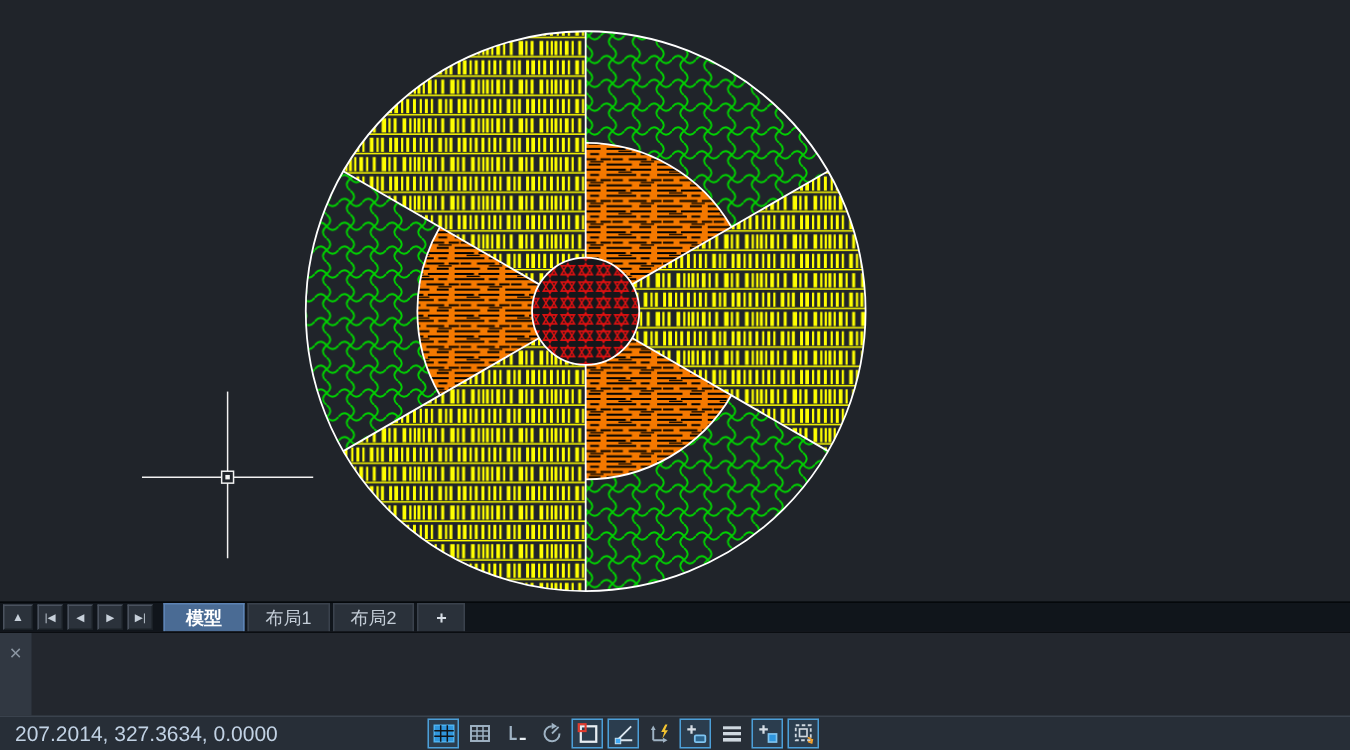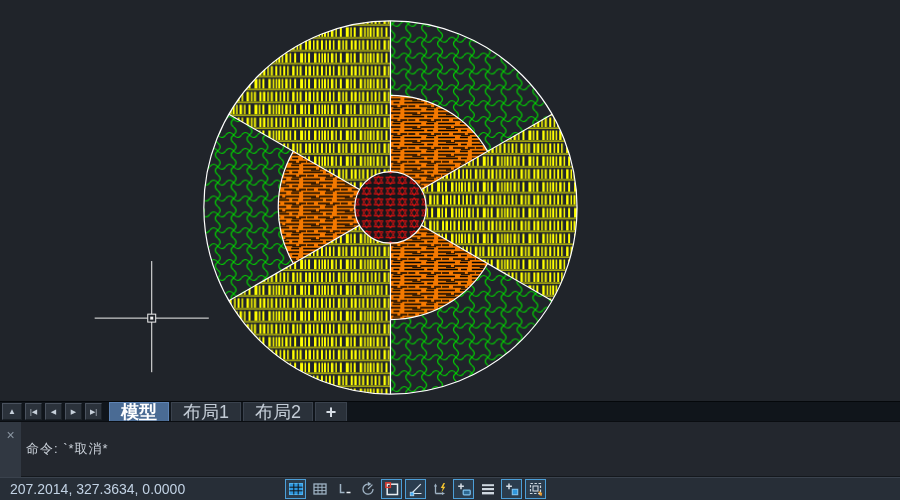--- a/index.html
+++ b/index.html
@@ -11,21 +11,21 @@
   
   .tabbar{height:19px;background:#10151b;display:flex;align-items:stretch;
           border-top:1px solid #05080b;flex:0 0 auto;}
   .navbtn{width:15px;margin:1px 1px 1px 2px;background:#2b323b;border:1px solid #4a525e;
           border-bottom-color:#1a2026;border-right-color:#1a2026;color:#c7d0da;
           font-size:7px;display:flex;align-items:center;justify-content:center;cursor:pointer;}
   .navbtn.first{width:18px;font-size:8px;}
   .tabs{display:flex;margin-left:6px;}
   .tab{min-width:30px;padding:0 11px;display:flex;align-items:center;justify-content:center;
        background:#2a313a;border:1px solid #3a424d;border-bottom:none;color:#c3ccd6;
-       font-size:18px;margin-right:2px;cursor:pointer;white-space:nowrap;}
+       font-size:12px;margin-right:2px;cursor:pointer;white-space:nowrap;}
   .tab.active{background:#4a6b94;border-color:#5d83b4;color:#ffffff;font-weight:bold;}
   .tab.addtab{min-width:12px;padding:0 9px;font-weight:bold;color:#d7dee6;}
   
   .cmdwin{height:55px;background:#23272e;display:flex;flex:0 0 auto;
           border-top:1px solid #0a0d11;}
   .cmdstrip{width:21px;background:#313842;display:flex;flex-direction:column;align-items:center;}
   .cmdclose{color:#8a95a1;font-size:14px;line-height:16px;margin-top:5px;cursor:pointer;}
   .cmdlines{flex:1;display:flex;flex-direction:column;}
   .cmdline{flex:1;display:flex;align-items:center;padding-left:5px;color:#c9d0d8;
            font-size:13px;letter-spacing:1px;}
@@ -154,21 +154,20 @@
       <span class="tab">布局2</span>
       <span class="tab addtab">+</span>
     </div>
   </div>
 
   <div class="cmdwin">
     <div class="cmdstrip">
       <span class="cmdclose">×</span>
     </div>
     <div class="cmdlines">
-      <div class="cmdline first">命令: `*取消*</div>
     </div>
   </div>
 
   <div class="statusbar">
     <span class="coords">207.2014, 327.3634, 0.0000</span>
     <div class="sicons">
 
       <span class="sbtn active">
         <svg width="16" height="16" viewBox="0 0 16 16">
           <rect x="1.5" y="2.5" width="13" height="11" fill="#2f96dd" stroke="#4db2f0"></rect>

